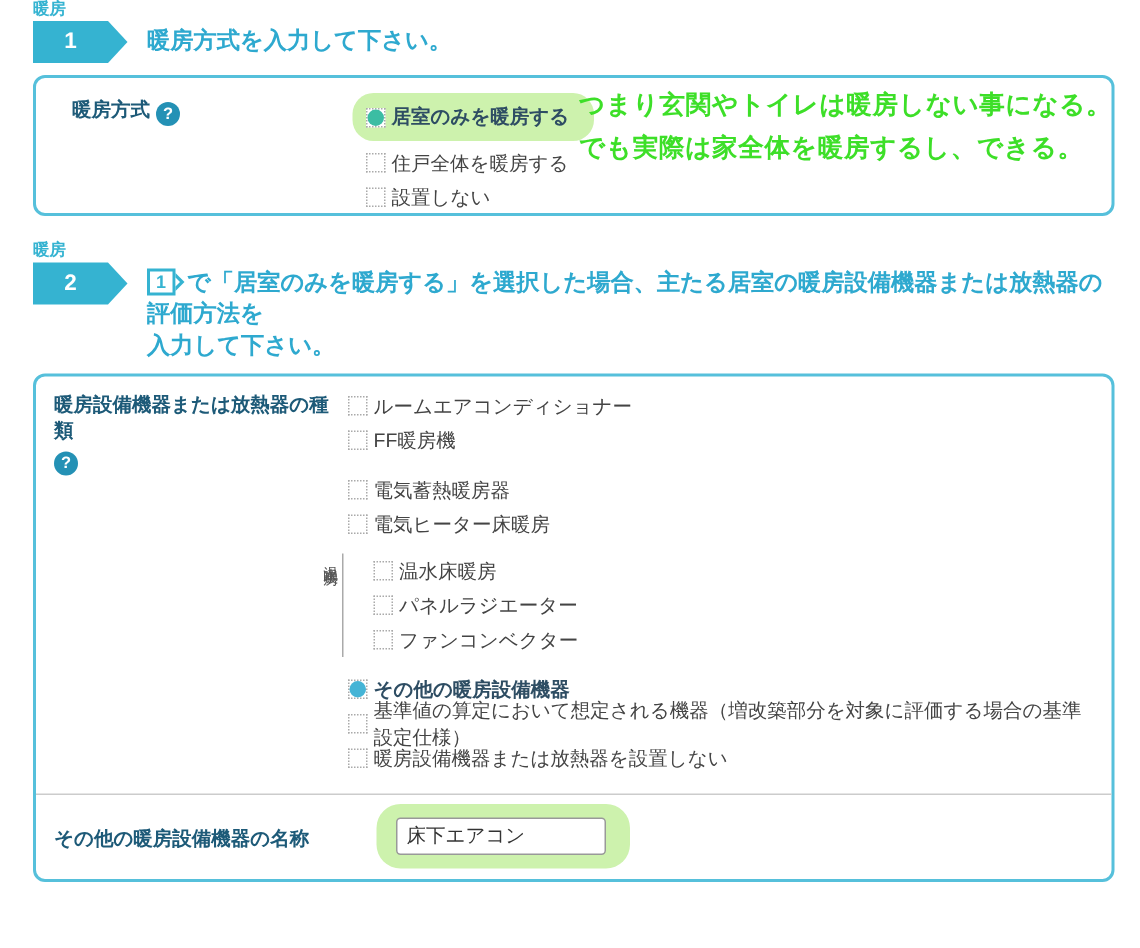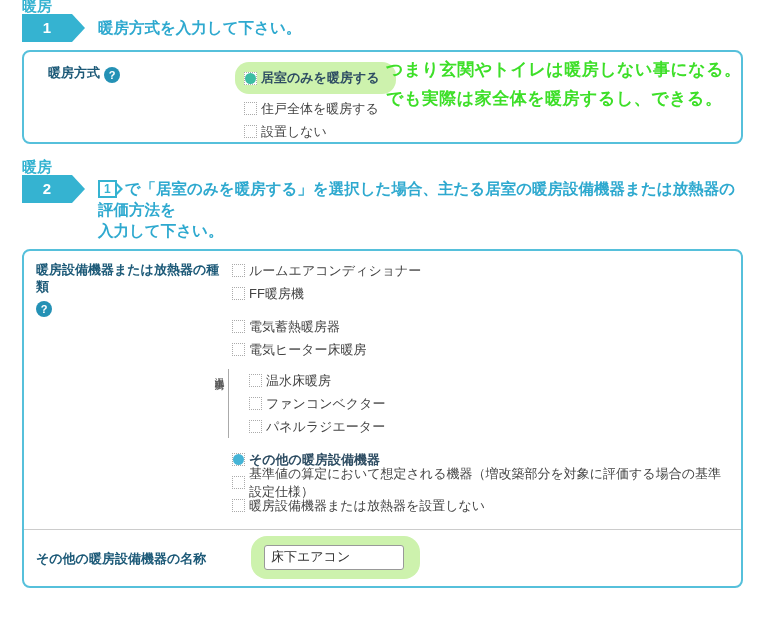--- a/index.html
+++ b/index.html
@@ -2,21 +2,21 @@
 <html><head>
 <meta charset="utf-8">
 <style>
   * { margin:0; padding:0; box-sizing:border-box; }
   html,body { width:760px; height:632px; background:#fff; overflow:hidden;
               font-family:"Liberation Sans","DejaVu Sans",sans-serif; }
   .page { position:relative; width:760px; height:632px; }
 
   
   .section { margin-left:22px; }
-  .mini-label { color:#35b3d1; font-size:15px; font-weight:bold; line-height:12px; }
+  .mini-label { color:#35b3d1; font-size:11px; font-weight:bold; line-height:12px; }
   .sec-head { display:flex; align-items:flex-start; margin-top:2px; }
   .badge { position:relative; width:50px; height:28px; background:#35b3d1;
            color:#fff; font-size:15px; font-weight:bold; text-align:center;
            line-height:28px; flex:0 0 50px; }
   .badge::after { content:""; position:absolute; left:50px; top:0;
            border-top:14px solid transparent; border-bottom:14px solid transparent;
            border-left:13px solid #35b3d1; }
   .sec-title { margin-left:26px; color:#2ea9cf; font-size:15.5px; font-weight:bold;
            line-height:21px; padding-top:3px; max-width:648px; }
   .ref-badge { display:inline-block; position:relative; border:2px solid #35b3d1;
@@ -156,25 +156,25 @@
 
           <div class="hw-group">
             <span class="vlabel">温水暖房</span>
             <div class="hw-items">
               <div class="opt">
                 <span class="cb"></span>
                   <span>温水床暖房</span>
               </div>
               <div class="opt">
                 <span class="cb"></span>
-                  <span>ファンコンベクター</span>
+                  <span>パネルラジエーター</span>
               </div>
               <div class="opt">
                 <span class="cb"></span>
-                  <span>パネルラジエーター</span>
+                  <span>ファンコンベクター</span>
               </div>
             </div>
           </div>
 
 
           <div class="opt strong gap">
             <span class="cb checked"></span>
               <span>その他の暖房設備機器</span>
           </div>
           <div class="opt">

